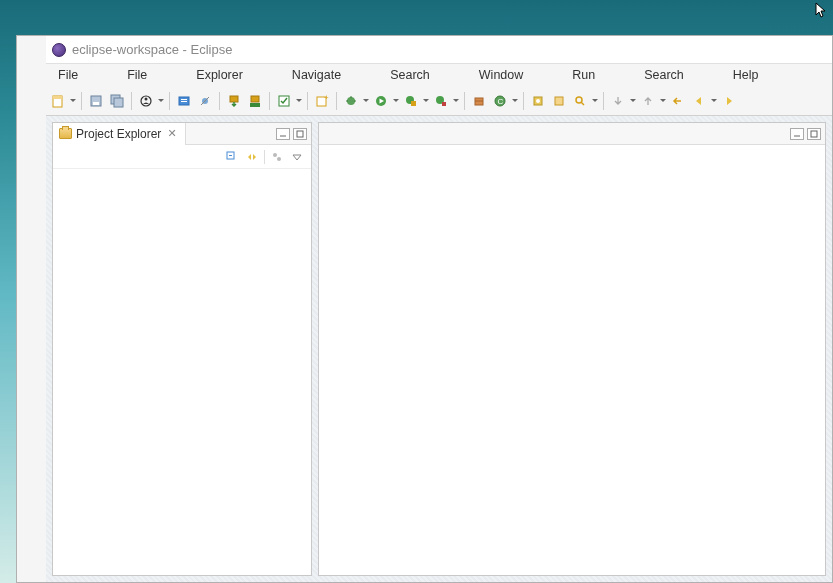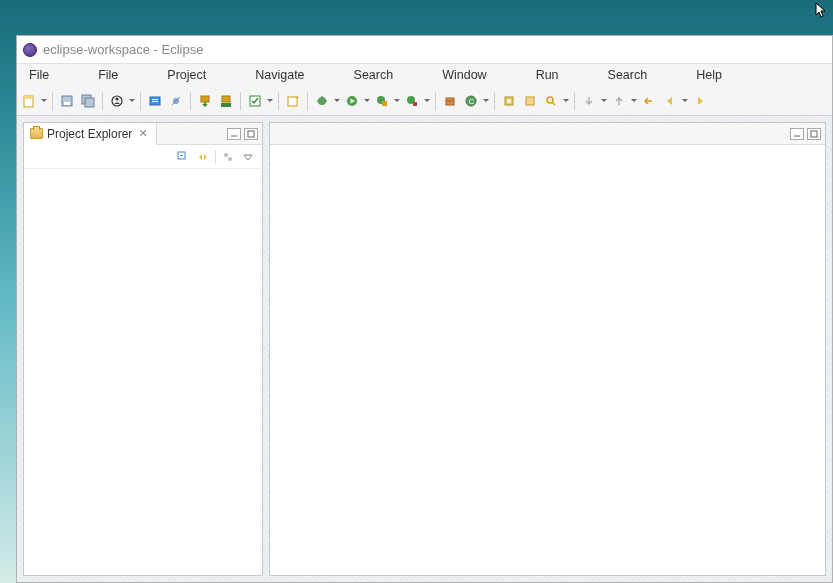--- a/index.html
+++ b/index.html
@@ -15,20 +15,21 @@
 .window {
   position: absolute;
   left: 16px;
   top: 35px;
   right: 0;
   bottom: 0;
   background: #f5f5f5;
   border: 1px solid #b0b0b0;
   display: flex;
   flex-direction: column;
+  padding-left: 29px;
 }
 .titlebar {
   height: 28px;
   background: #fff;
   display: flex;
   align-items: center;
   padding: 0 6px;
   gap: 6px;
   border-bottom: 1px solid #e0e0e0;
 }
@@ -84,21 +85,21 @@
   background: repeating-linear-gradient(45deg,#e8ecf0 0,#e8ecf0 2px,#eef2f5 2px,#eef2f5 4px);
   padding: 6px;
   gap: 6px;
 }
 .panel {
   background: #fff;
   border: 1px solid #c8c8c8;
   display: flex;
   flex-direction: column;
 }
-.panel.left { width: 240px; }
+.panel.left { width: 260px; }
 .panel.right { flex: 1; }
 .tab-row {
   height: 22px;
   background: #f7f7f7;
   border-bottom: 1px solid #ddd;
   display: flex;
   align-items: center;
   justify-content: space-between;
 }
 .tab-row .tabs { display:flex; align-items:center; }
@@ -155,21 +156,21 @@
 
 <div class="window">
   <div class="titlebar">
     <div class="app-icon"></div>
     <div class="title">eclipse-workspace - Eclipse</div>
   </div>
 
   <div class="menubar">
     <div class="menu-item">File</div>
     <div class="menu-item">File</div>
-    <div class="menu-item">Project</div>
+    <div class="menu-item">Explorer</div>
     <div class="menu-item">Navigate</div>
     <div class="menu-item">Search</div>
     <div class="menu-item">Window</div>
     <div class="menu-item">Run</div>
     <div class="menu-item">Search</div>
     <div class="menu-item">Help</div>
   </div>
 
   <div class="toolbar">
     <div class="tb-btn">

